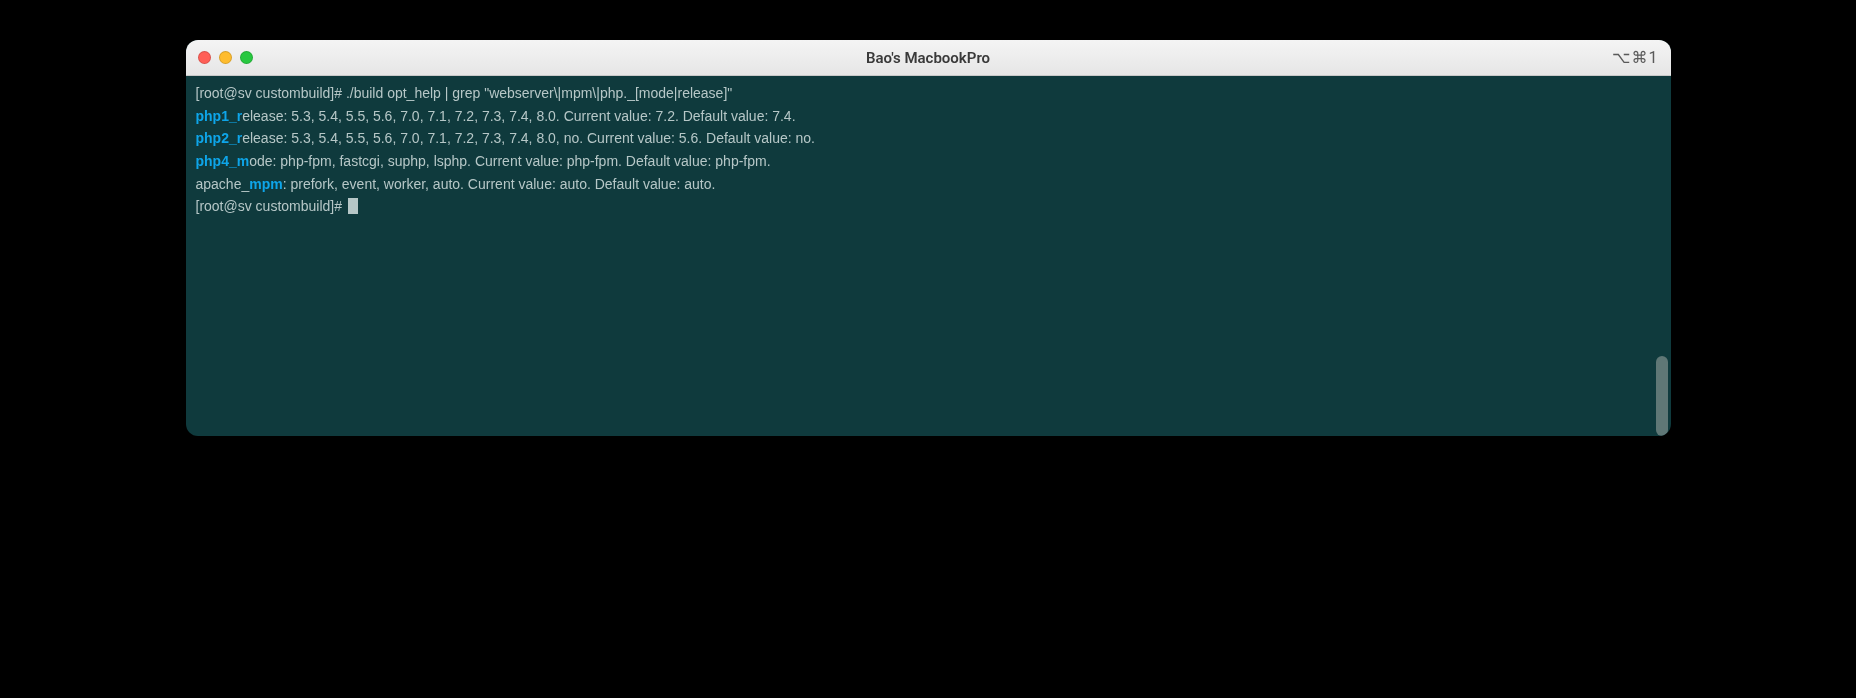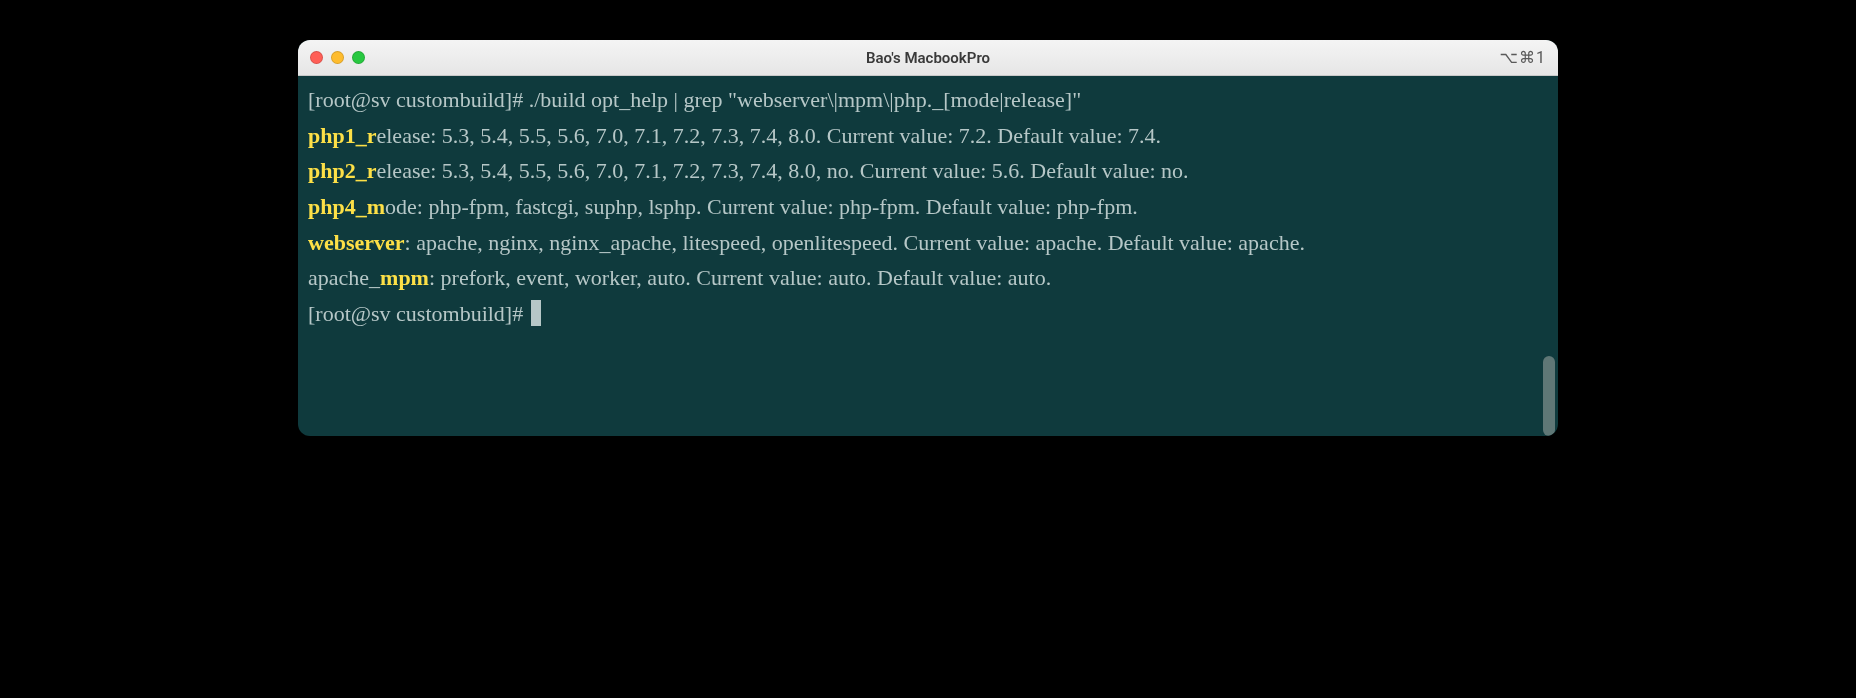--- a/index.html
+++ b/index.html
@@ -6,21 +6,21 @@
     html, body { height: 100%; }
     body {
       background: #000;
       display: flex;
       align-items: flex-start;
       justify-content: center;
       padding: 40px 60px 0 60px;
       font-family: -apple-system, BlinkMacSystemFont, "Segoe UI", Roboto, sans-serif;
     }
     .window {
-      width: 1260px;
+      width: 1485px;
       background: #0f3a3d;
       border-radius: 12px;
       overflow: hidden;
       box-shadow: 0 10px 40px rgba(0,0,0,0.6), 0 0 0 1px rgba(0,0,0,0.3);
     }
     .titlebar {
       height: 36px;
       background: linear-gradient(to bottom, #f4f4f4, #e6e6e6);
       border-bottom: 1px solid #c9c9c9;
       display: flex;
@@ -51,38 +51,38 @@
       pointer-events: none;
     }
     .window-shortcut {
       margin-left: auto;
       font-size: 16px;
       color: #5a5a5a;
       letter-spacing: 1px;
     }
     .terminal {
       padding: 6px 10px 26px 10px;
-      font-family: Liberation Serif, serif;
-      font-size: 22px;
+      font-family: Liberation Sans, sans-serif;
+      font-size: 14px;
       line-height: 1.62;
       color: #b6c7c7;
       position: relative;
       min-height: 360px;
     }
     .scrollbar-track {
       position: absolute;
       right: 3px;
       top: 280px;
       width: 12px;
       height: 80px;
       background: #5f7776;
       border-radius: 6px;
     }
     .line { white-space: pre-wrap; }
-    .hl { color: #fde047; font-weight: 600; }
+    .hl { color: #0ea5e9; font-weight: 600; }
     .cursor {
       display: inline-block;
       width: 10px; height: 1.15em;
       background: #b6c7c7;
       vertical-align: text-bottom;
       margin-left: 2px;
     }
   </style>
 </head>
 <body>
@@ -99,18 +99,17 @@
   </div>
 
   <div class="terminal">
     <div class="scrollbar-track"></div>
 
     <div class="line"><span>[root@sv custombuild]# </span><span>./build opt_help | grep "webserver\|mpm\|php._[mode|release]"</span></div>
 
     <div class="line"><span class="hl">php1_r</span><span>elease: 5.3, 5.4, 5.5, 5.6, 7.0, 7.1, 7.2, 7.3, 7.4, 8.0. Current value: 7.2. Default value: 7.4.</span></div>
     <div class="line"><span class="hl">php2_r</span><span>elease: 5.3, 5.4, 5.5, 5.6, 7.0, 7.1, 7.2, 7.3, 7.4, 8.0, no. Current value: 5.6. Default value: no.</span></div>
     <div class="line"><span class="hl">php4_m</span><span>ode: php-fpm, fastcgi, suphp, lsphp. Current value: php-fpm. Default value: php-fpm.</span></div>
-    <div class="line"><span class="hl">webserver</span><span>: apache, nginx, nginx_apache, litespeed, openlitespeed. Current value: apache. Default value: apache.</span></div>
     <div class="line"><span>apache_</span><span class="hl">mpm</span><span>: prefork, event, worker, auto. Current value: auto. Default value: auto.</span></div>
 
     <div class="line"><span>[root@sv custombuild]# </span><span class="cursor"></span></div>
   </div>
 </div>
 
 </body></html>

